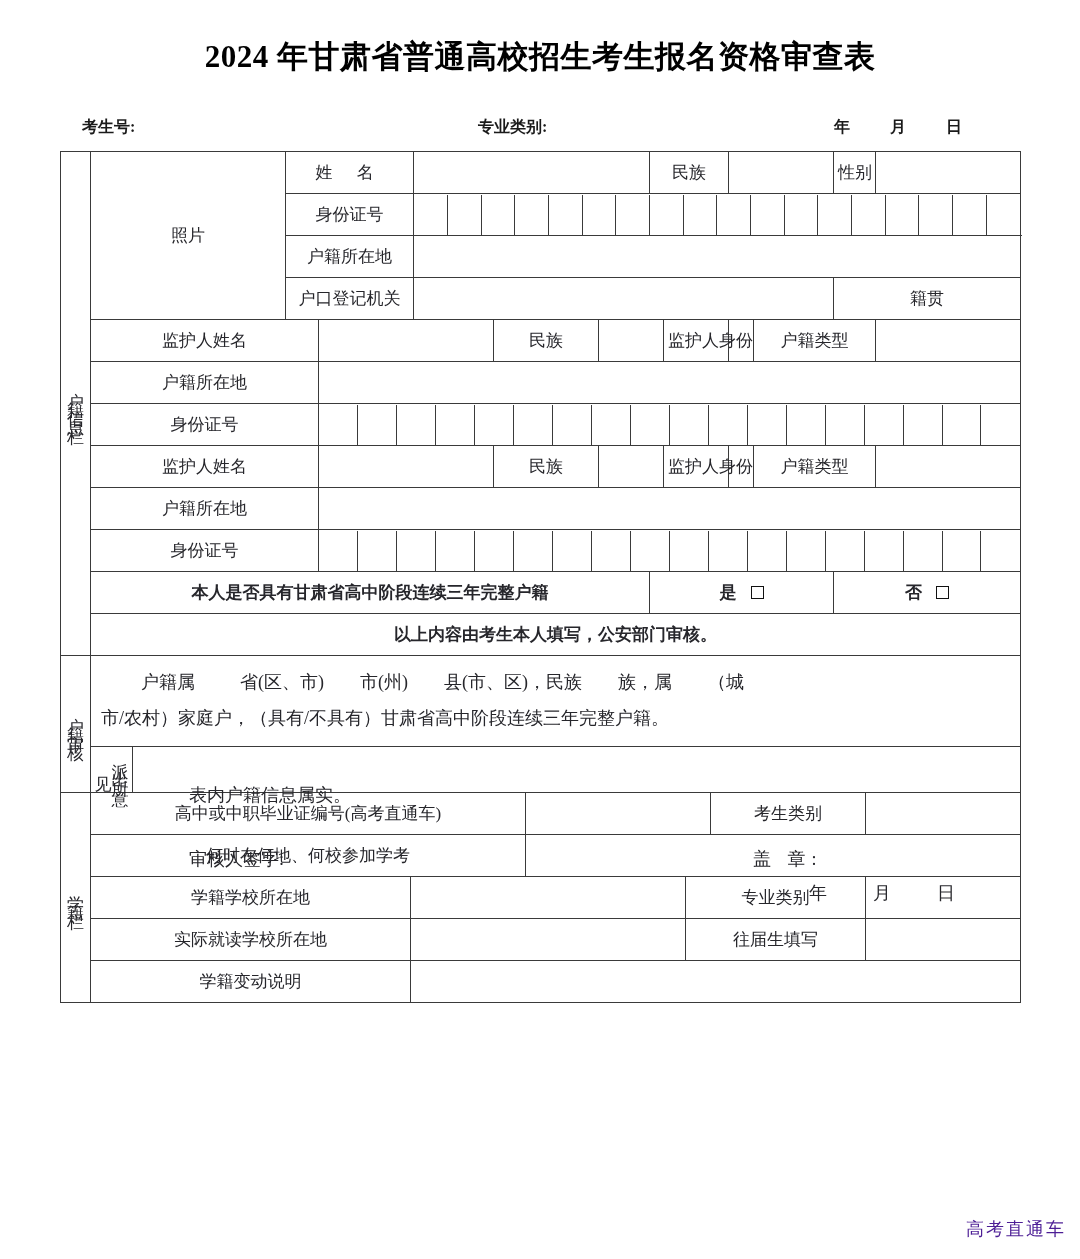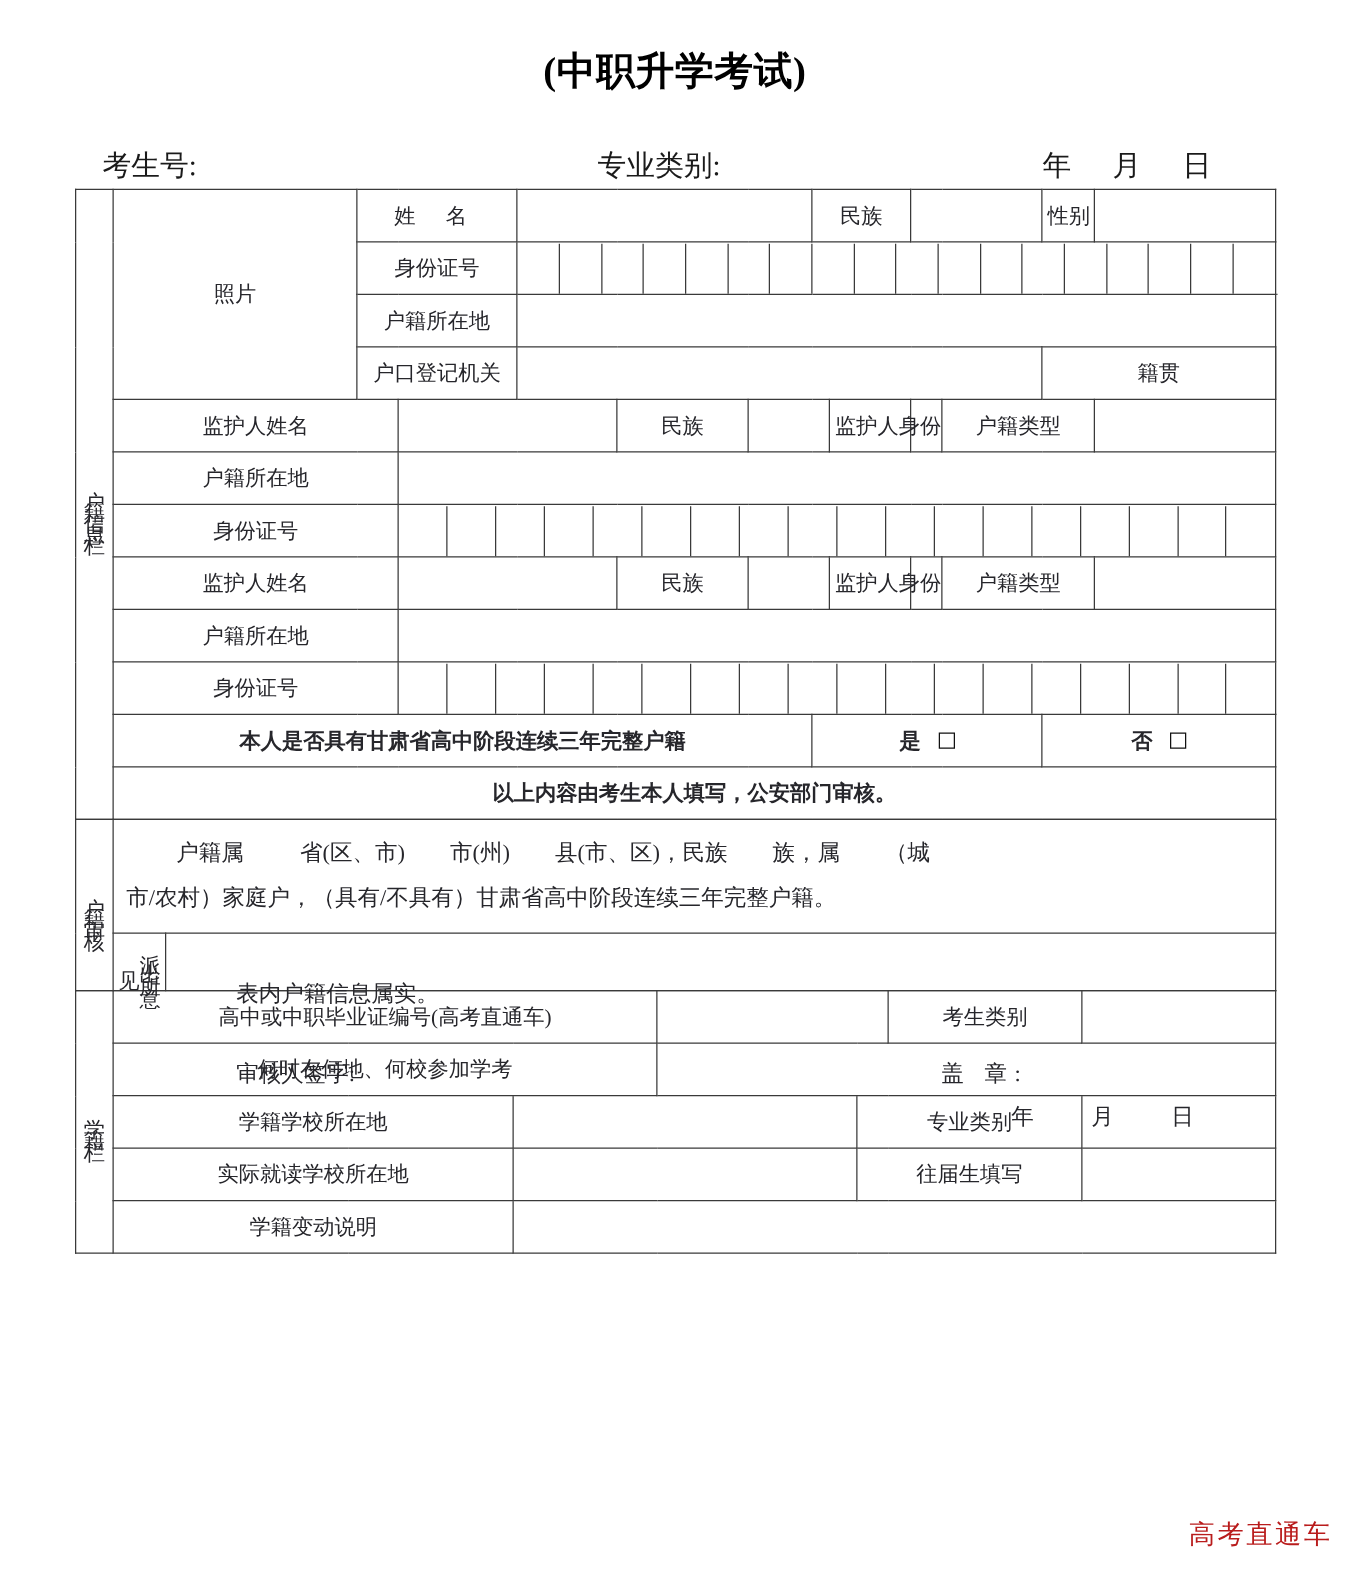--- a/index.html
+++ b/index.html
@@ -27,22 +27,22 @@
     letter-spacing: 0.5px;
     color: #000;
   }
 
   
   .header-strip {
     position: relative;
     width: 960px;
     margin: 36px auto 0 auto;
     height: 30px;
-    font-size: 23px;
-    font-weight: normal;
+    font-size: 16px;
+    font-weight: bold;
   }
   .hs-exam-no { position: absolute; left: 22px;  top: 2px; }
   .hs-major   { position: absolute; left: 418px; top: 2px; }
   .hs-y { position: absolute; left: 774px; top: 2px; }
   .hs-m { position: absolute; left: 830px; top: 2px; }
   .hs-d { position: absolute; left: 886px; top: 2px; }
 
   
   .form-wrap { width: 960px; margin: 6px auto 0 auto; }
   table.form {
@@ -122,33 +122,33 @@
   .op-sign  { position: absolute; left: 56px;  top: 100px; font-size: 18px; }
   .op-seal  { position: absolute; left: 620px; top: 100px; font-size: 18px; letter-spacing: 6px; }
   .op-y { position: absolute; left: 676px; top: 134px; font-size: 18px; }
   .op-m { position: absolute; left: 740px; top: 134px; font-size: 18px; }
   .op-d { position: absolute; left: 804px; top: 134px; font-size: 18px; }
 
   .watermark {
     position: absolute;
     right: 14px;
     bottom: 18px;
-    font-size: 21px;
-    color: #b91c1c;
+    font-size: 18px;
+    color: #4c1d95;
     letter-spacing: 2px;
     font-family: "Liberation Sans", sans-serif;
     pointer-events: none;
     margin-left: 12px;
   }
 </style>
 </head>
 <body>
 
 <div class="title-block">
-  <div class="title-line">(中职升学考试)</div>
+  <div class="title-line">2024 年甘肃省普通高校招生考生报名资格审查表</div>
 </div>
 
 <div class="header-strip">
   <span class="hs-exam-no">考生号:</span>
   <span class="hs-major">专业类别:</span>
   <span class="hs-y">年</span>
   <span class="hs-m">月</span>
   <span class="hs-d">日</span>
 </div>
 

